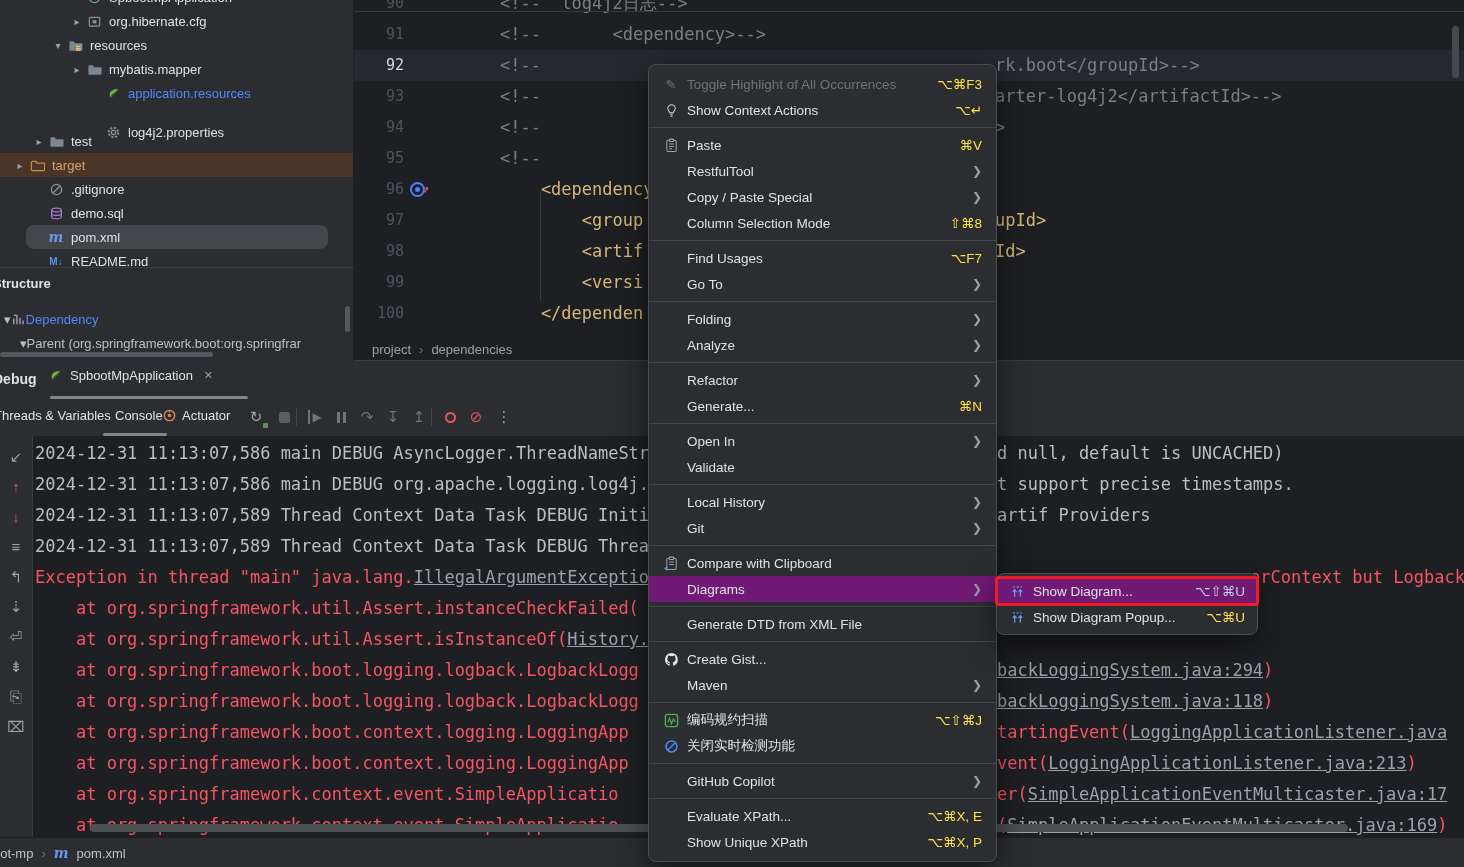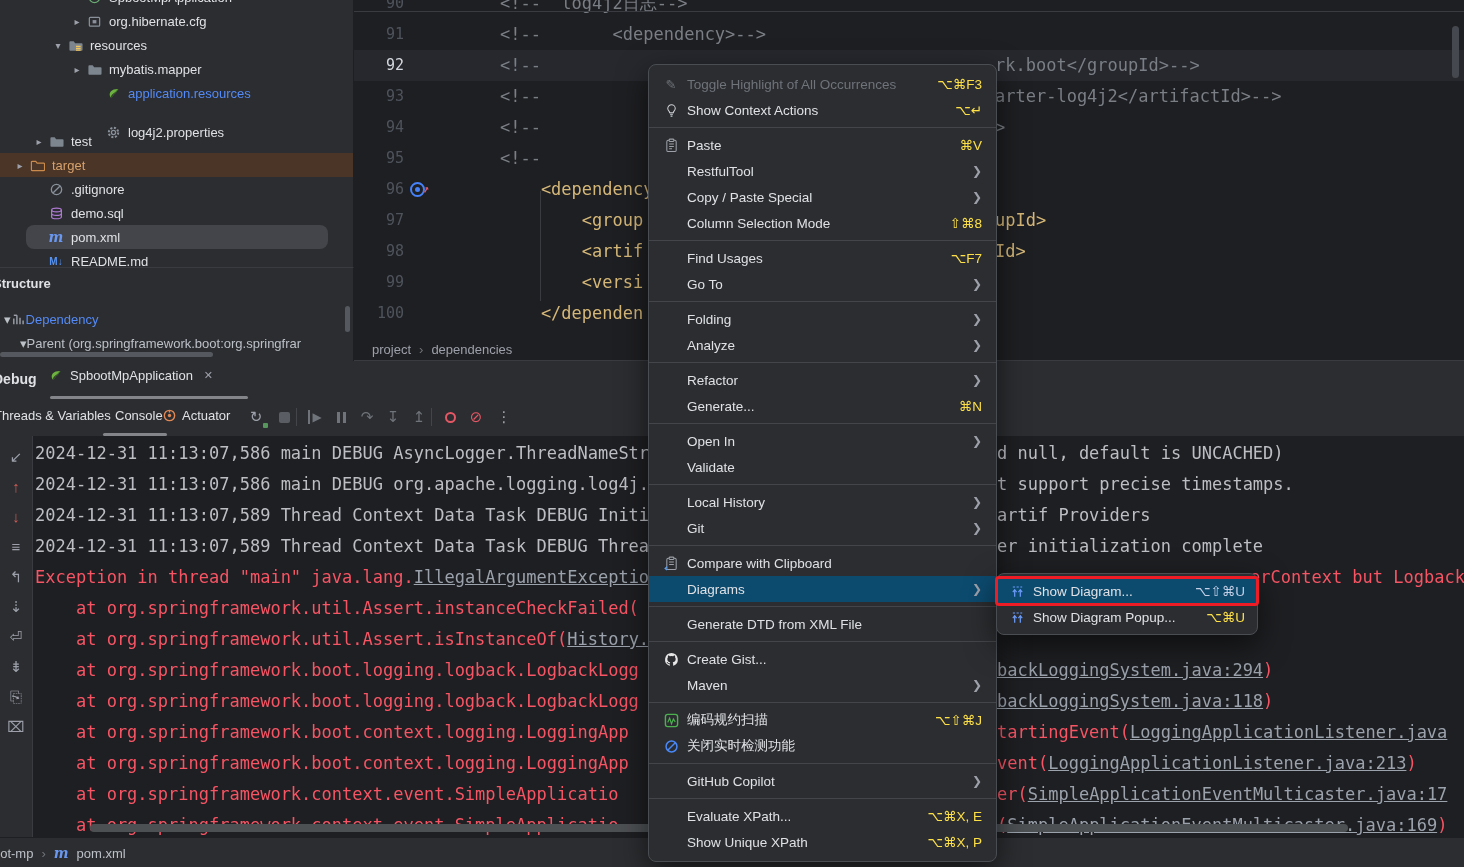--- a/index.html
+++ b/index.html
@@ -72,21 +72,21 @@
   #status-crumbs .sep{color:#6f737a;}
   
   .menu{background:#2b2d30;border:1px solid #4a4d52;border-radius:8px;box-shadow:0 10px 30px rgba(0,0,0,.55);z-index:40;}
   #context-menu{left:648px;top:64px;width:347px;padding:6px 0;}
   .mi{height:26px;display:flex;align-items:center;padding:0 14px 0 12px;font-size:13.5px;color:#dfe1e5;}
   .mi .mico{width:20px;height:16px;flex:none;display:inline-flex;align-items:center;justify-content:center;margin-right:6px;color:#9da0aa;}
   .mi .mlabel{flex:1;white-space:nowrap;overflow:hidden;}
   .mi .msc{color:#fde047;margin-left:18px;white-space:nowrap;}
   .mi .marr{color:#9da0aa;margin-left:18px;font-size:12px;}
   .mi.disabled .mlabel,.mi.disabled .mico{color:#6f737a;}
-  .mi.selected{background:#0c4a6e;}
+  .mi.selected{background:#701a75;}
   .mi.selected .msc{color:#c2cfe6;}
   .msep{height:1px;background:#43454a;margin:4px 0;}
   #context-submenu{left:996px;top:573px;width:260px;padding:4px 0;z-index:50;}
   #context-submenu .mi{padding:0 12px 0 10px;}
   .annotated{outline:3px solid #ee1c25;outline-offset:-1px;border-radius:2px;}
   svg{display:block;}
 </style>
 </head>
 <body>
 
@@ -316,21 +316,21 @@
         <div class="cg-ic" style="top: 162px; color: rgb(157, 160, 170);">⇣</div>
         <div class="cg-ic" style="top: 192px; color: rgb(157, 160, 170);">⏎</div>
         <div class="cg-ic" style="top: 222px; color: rgb(157, 160, 170);">⇟</div>
         <div class="cg-ic" style="top: 252px; color: rgb(157, 160, 170);">⎘</div>
         <div class="cg-ic" style="top: 282px; color: rgb(157, 160, 170);">⌧</div>
       </div>
     <div id="console-lines">
         <div class="con-line" style="top: 2px;"><span class="seg-log">2024-12-31 11:13:07,586 main DEBUG AsyncLogger.ThreadNameStrategy</span><span style="position: absolute; left: 962px;"><span class="seg-log">d null, default is UNCACHED)</span></span></div>
         <div class="con-line" style="top: 33px;"><span class="seg-log">2024-12-31 11:13:07,586 main DEBUG org.apache.logging.log4j.core.u</span><span style="position: absolute; left: 962px;"><span class="seg-log">t support precise timestamps.</span></span></div>
         <div class="con-line" style="top: 64px;"><span class="seg-log">2024-12-31 11:13:07,589 Thread Context Data Task DEBUG Initializing</span><span style="position: absolute; left: 962px;"><span class="seg-log">artif Providers</span></span></div>
-        <div class="con-line" style="top: 95px;"><span class="seg-log">2024-12-31 11:13:07,589 Thread Context Data Task DEBUG Thread Conte</span><span style="position: absolute; left: 962px;"><span class="seg-log">er initialization complete</span></span></div>
+        <div class="con-line" style="top: 95px;"><span class="seg-log">2024-12-31 11:13:07,589 Thread Context Data Task DEBUG Thread Conte</span></div>
         <div class="con-line" style="top: 126px;"><span class="seg-err">Exception in thread "main" java.lang.</span><span class="seg-lnk">IllegalArgumentExceptio</span><span style="position: absolute; left: 1215px;"><span class="seg-err">erContext but Logback</span></span></div>
         <div class="con-line" style="top: 157px;"><span class="seg-err">    at org.springframework.util.Assert.instanceCheckFailed(</span></div>
         <div class="con-line" style="top: 188px;"><span class="seg-err">    at org.springframework.util.Assert.isInstanceOf(</span><span class="seg-lnk">History.j</span></div>
         <div class="con-line" style="top: 219px;"><span class="seg-err">    at org.springframework.boot.logging.logback.LogbackLogg</span><span style="position: absolute; left: 962px;"><span class="seg-lnk">backLoggingSystem.java:294</span><span class="seg-err">)</span></span></div>
         <div class="con-line" style="top: 250px;"><span class="seg-err">    at org.springframework.boot.logging.logback.LogbackLogg</span><span style="position: absolute; left: 962px;"><span class="seg-lnk">backLoggingSystem.java:118</span><span class="seg-err">)</span></span></div>
         <div class="con-line" style="top: 281px;"><span class="seg-err">    at org.springframework.boot.context.logging.LoggingApp</span><span style="position: absolute; left: 962px;"><span class="seg-err">tartingEvent(</span><span class="seg-lnk">LoggingApplicationListener.java</span></span></div>
         <div class="con-line" style="top: 312px;"><span class="seg-err">    at org.springframework.boot.context.logging.LoggingApp</span><span style="position: absolute; left: 962px;"><span class="seg-err">vent(</span><span class="seg-lnk">LoggingApplicationListener.java:213</span><span class="seg-err">)</span></span></div>
         <div class="con-line" style="top: 343px;"><span class="seg-err">    at org.springframework.context.event.SimpleApplicatio</span><span style="position: absolute; left: 962px;"><span class="seg-err">er(</span><span class="seg-lnk">SimpleApplicationEventMulticaster.java:17</span></span></div>
         <div class="con-line" style="top: 374px;"><span class="seg-err">    at org.springframework.context.event.SimpleApplicatio</span><span style="position: absolute; left: 962px;"><span class="seg-err">(</span><span class="seg-lnk">SimpleApplicationEventMulticaster.java:169</span><span class="seg-err">)</span></span></div>
       </div>

